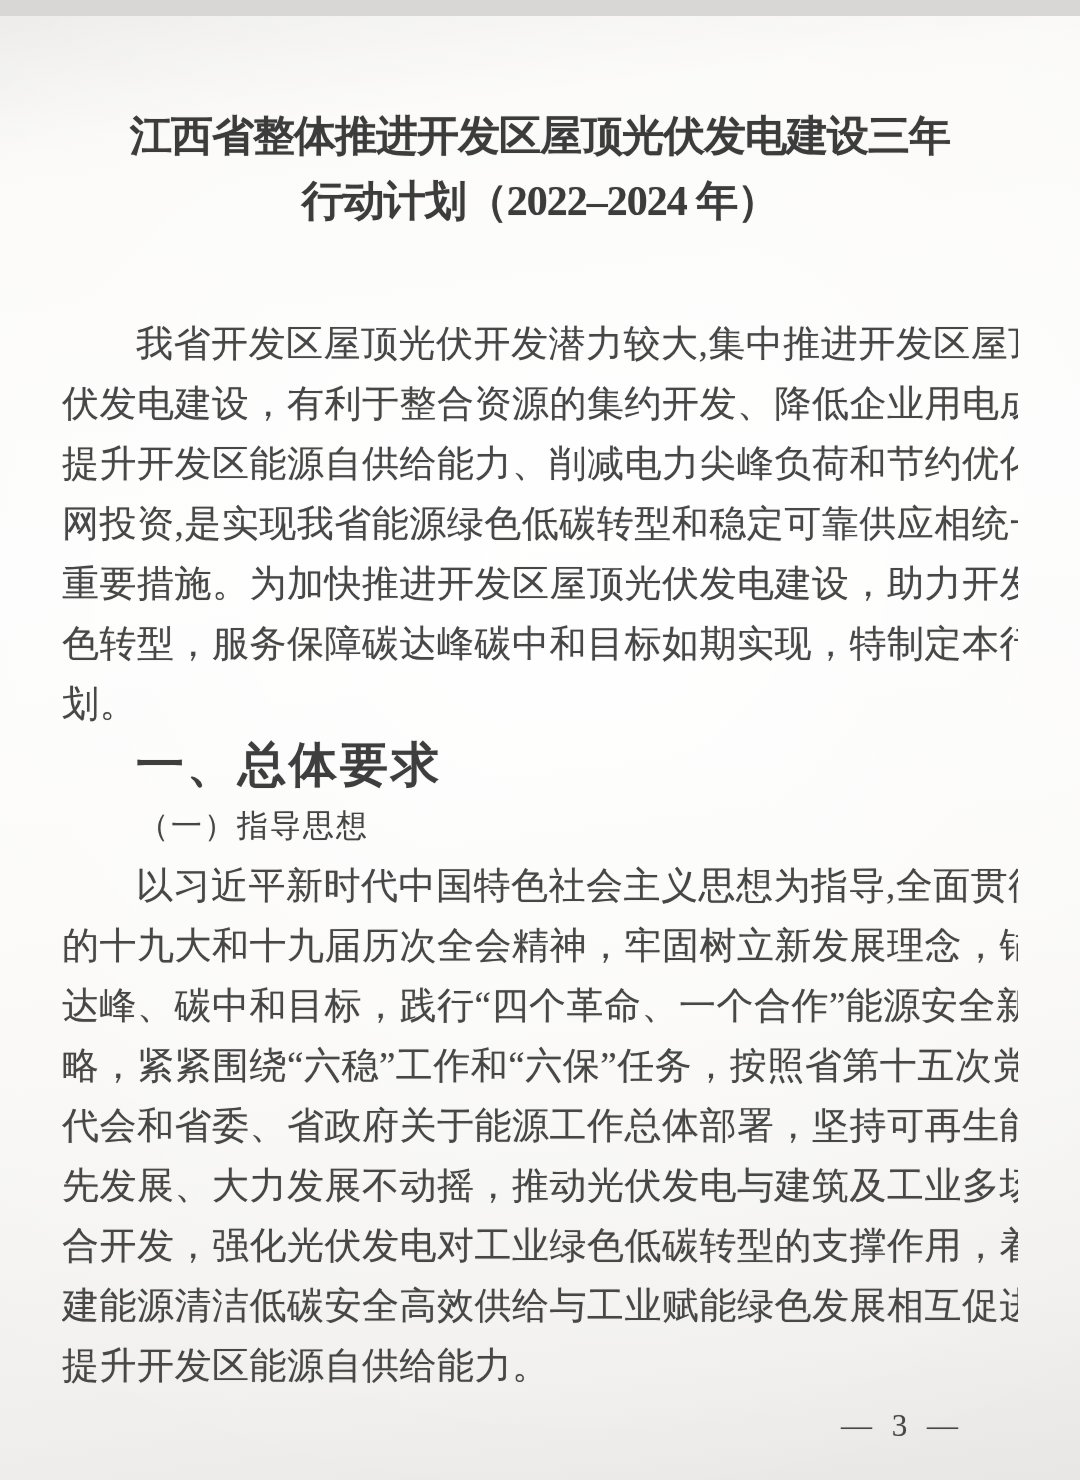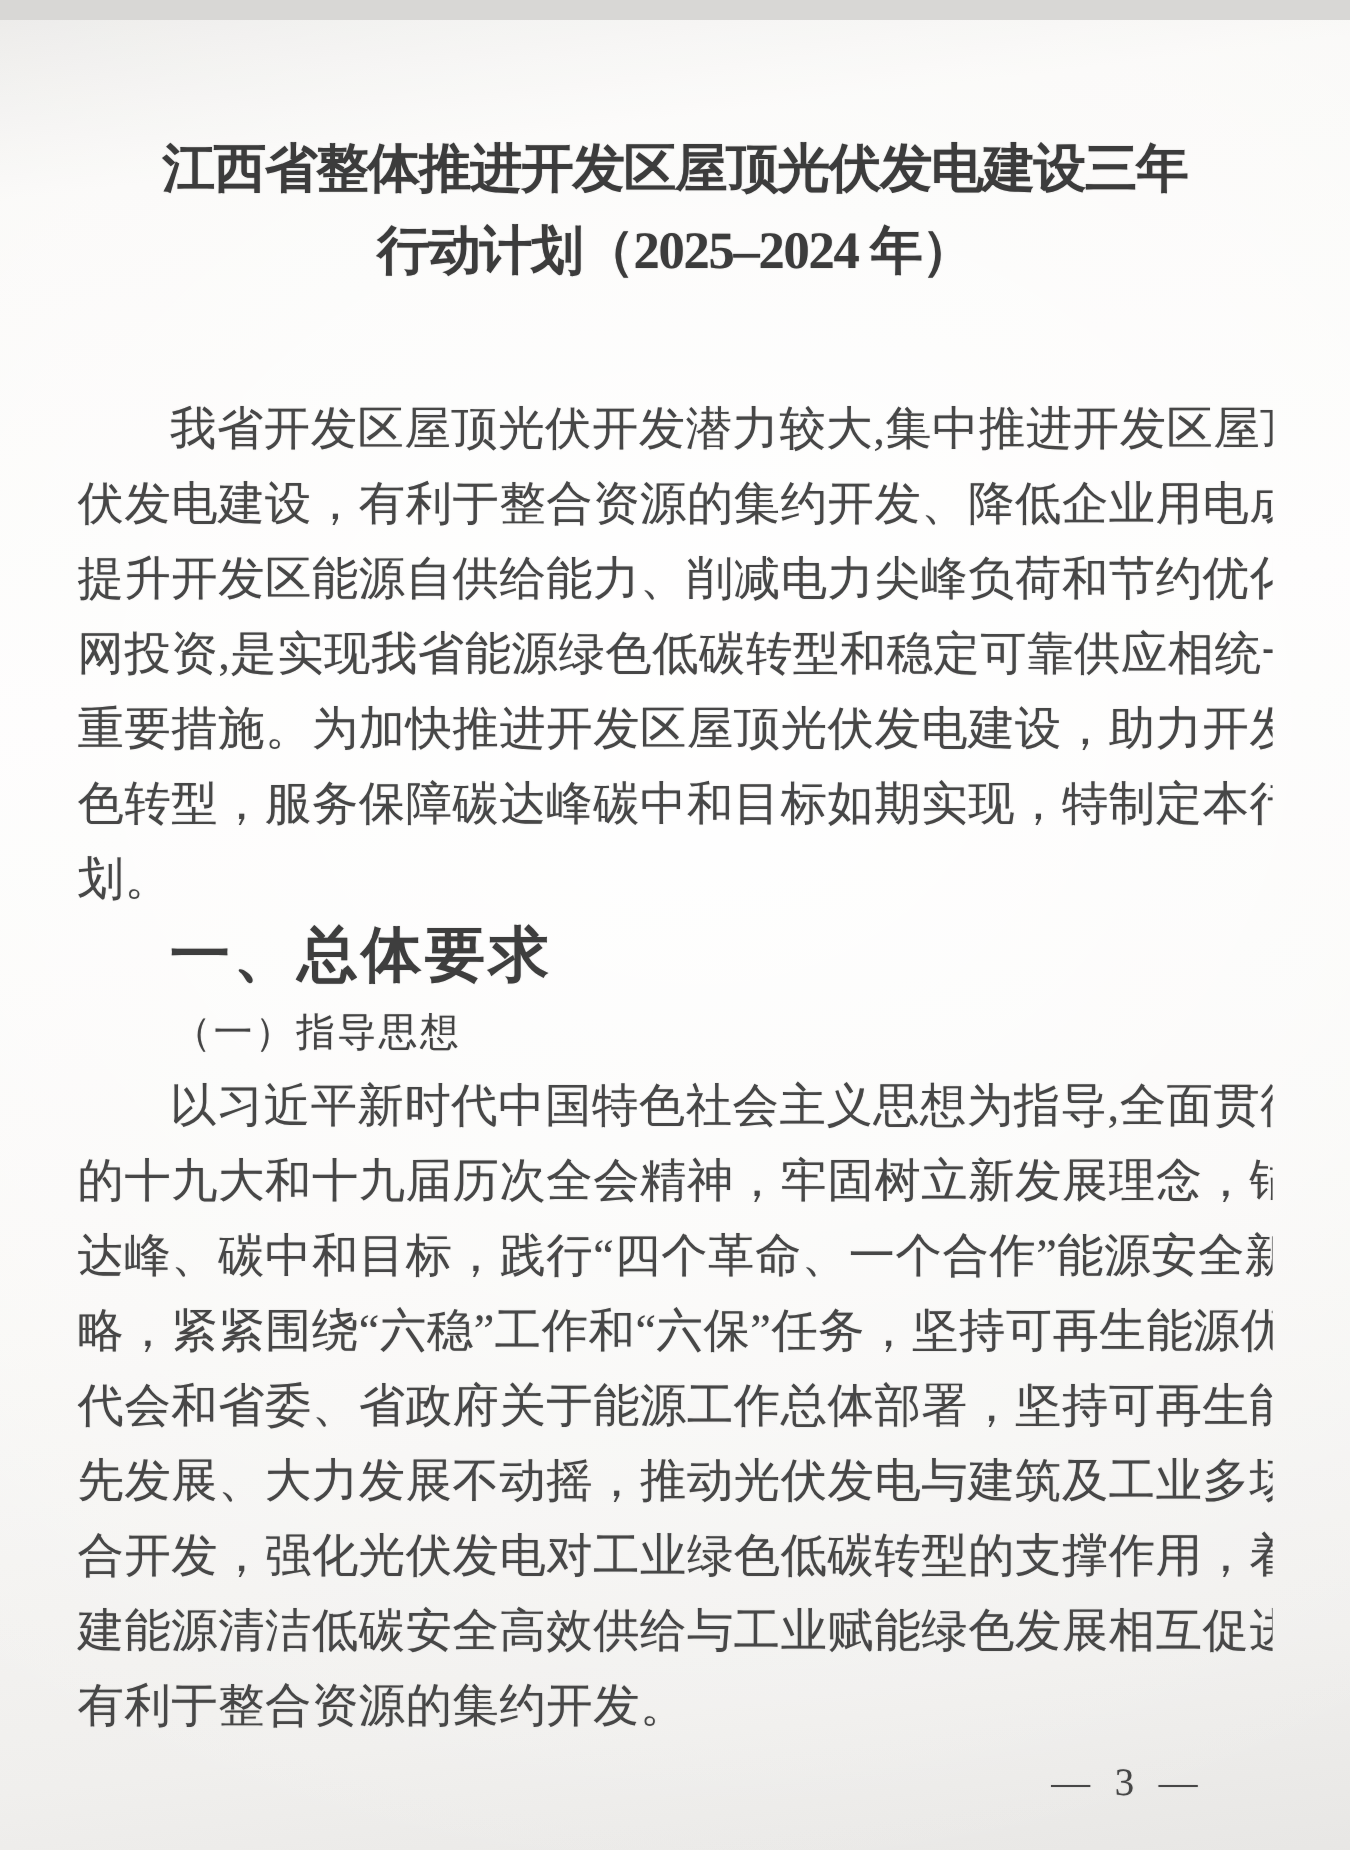--- a/index.html
+++ b/index.html
@@ -86,21 +86,21 @@
   }
 </style>
 </head>
 <body>
 
 <div class="page">
   <div class="content">
 
     <div class="doc-title">
       <span class="title-line">江西省整体推进开发区屋顶光伏发电建设三年</span>
-      <span class="title-line">行动计划（2025–2024 年）</span>
+      <span class="title-line">行动计划（2022–2024 年）</span>
     </div>
 
     <div class="body-block">
 
       <div class="paragraph">
           <div class="doc-line indent">我省开发区屋顶光伏开发潜力较大,集中推进开发区屋顶光</div>
           <div class="doc-line">伏发电建设，有利于整合资源的集约开发、降低企业用电成本、</div>
           <div class="doc-line">提升开发区能源自供给能力、削减电力尖峰负荷和节约优化配电</div>
           <div class="doc-line">网投资,是实现我省能源绿色低碳转型和稳定可靠供应相统一的</div>
           <div class="doc-line">重要措施。为加快推进开发区屋顶光伏发电建设，助力开发区绿</div>
@@ -109,25 +109,25 @@
         </div>
 
       <div class="section-heading">一、总体要求</div>
 
       <div class="subsection-heading">（一）指导思想</div>
 
       <div class="paragraph">
           <div class="doc-line indent">以习近平新时代中国特色社会主义思想为指导,全面贯彻党</div>
           <div class="doc-line">的十九大和十九届历次全会精神，牢固树立新发展理念，锚定碳</div>
           <div class="doc-line">达峰、碳中和目标，践行“四个革命、一个合作”能源安全新战</div>
-          <div class="doc-line">略，紧紧围绕“六稳”工作和“六保”任务，坚持可再生能源优</div>
+          <div class="doc-line">略，紧紧围绕“六稳”工作和“六保”任务，按照省第十五次党</div>
           <div class="doc-line">代会和省委、省政府关于能源工作总体部署，坚持可再生能源优</div>
           <div class="doc-line">先发展、大力发展不动摇，推动光伏发电与建筑及工业多场景融</div>
           <div class="doc-line">合开发，强化光伏发电对工业绿色低碳转型的支撑作用，着力构</div>
           <div class="doc-line">建能源清洁低碳安全高效供给与工业赋能绿色发展相互促进、深</div>
-          <div class="doc-line no-fill">有利于整合资源的集约开发。</div>
+          <div class="doc-line no-fill">提升开发区能源自供给能力。</div>
         </div>
 
     </div>
   </div>
 
   <div class="page-footer">— 3 —</div>
 </div>
 
 </body></html>

